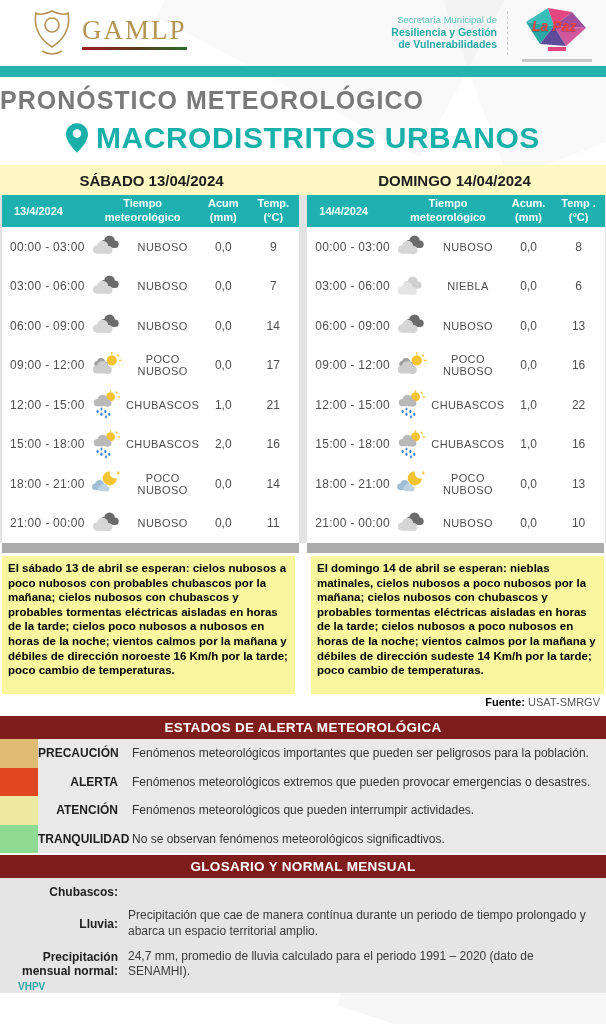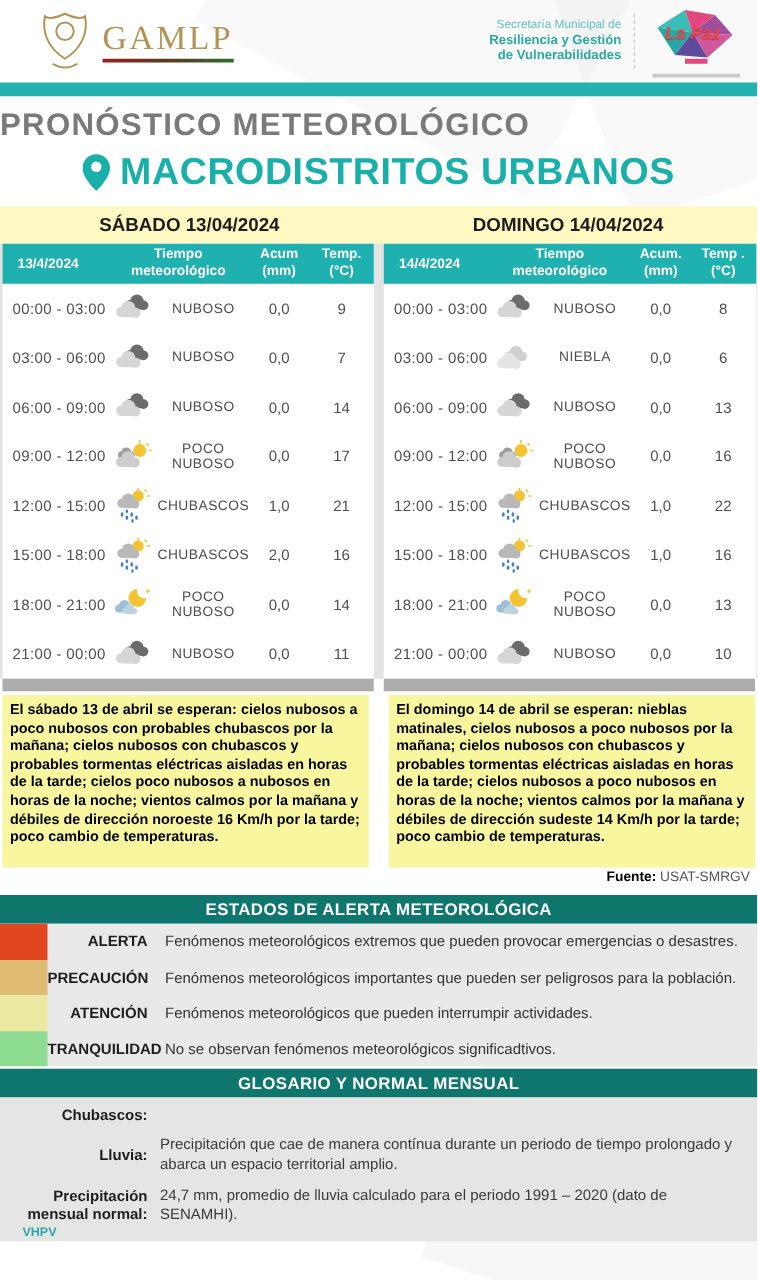--- a/index.html
+++ b/index.html
@@ -53,21 +53,21 @@
   .graybar{display:grid;grid-template-columns:1fr 1fr;gap:8px;padding:0 2px;}
   .graybar span{display:block;height:10px;background:#acacac;}
 
   
   .summaries{display:grid;grid-template-columns:1fr 1fr;gap:16px;padding:3px 2px 0;}
   .sum{margin:0;background:#f8f7a0;padding:5px 6px;font-size:11.5px;font-weight:bold;color:#000;line-height:1.27;min-height:128px;}
   .fuente{height:18px;padding:2px 6px 0;text-align:right;font-size:11px;color:#555;}
   .fuente b{color:#000;}
 
   
-  .secbar{height:23px;background:#0f766e;color:#fff;font-weight:bold;font-size:13.5px;display:flex;align-items:center;justify-content:center;letter-spacing:.3px;margin-top:2px;}
+  .secbar{height:23px;background:#7f1d1d;color:#fff;font-weight:bold;font-size:13.5px;display:flex;align-items:center;justify-content:center;letter-spacing:.3px;margin-top:2px;}
 
   
   .alerts{background:#e9e9e9;}
   .arow{display:grid;grid-template-columns:38px 86px 1fr;align-items:center;height:28.5px;}
   .swatch{height:100%;}
   .alabel{text-align:right;font-weight:bold;font-size:12px;color:#1d1d1d;padding-right:6px;white-space:nowrap;}
   .adesc{font-size:12px;color:#333;padding-left:8px;}
 
   
   .gloss{position:relative;background:#e5e5e5;padding:7px 8px 2px 0;min-height:115px;box-sizing:border-box;}
@@ -406,28 +406,28 @@
 
   <div class="fuente z">
     <b>Fuente:</b>
     <span>USAT-SMRGV</span>
   </div>
 
   <div class="secbar z">ESTADOS DE ALERTA METEOROLÓGICA</div>
 
   <div class="alerts z">
     <div class="arow">
+      <span class="swatch" style="background: rgb(224, 187, 116);"></span>
+      <span class="alabel">PRECAUCIÓN</span>
+      <span class="adesc">Fenómenos meteorológicos importantes que pueden ser peligrosos para la población.</span>
+    </div>
+    <div class="arow">
       <span class="swatch" style="background: rgb(224, 70, 31);"></span>
       <span class="alabel">ALERTA</span>
       <span class="adesc">Fenómenos meteorológicos extremos que pueden provocar emergencias o desastres.</span>
-    </div>
-    <div class="arow">
-      <span class="swatch" style="background: rgb(224, 187, 116);"></span>
-      <span class="alabel">PRECAUCIÓN</span>
-      <span class="adesc">Fenómenos meteorológicos importantes que pueden ser peligrosos para la población.</span>
     </div>
     <div class="arow">
       <span class="swatch" style="background: rgb(236, 233, 162);"></span>
       <span class="alabel">ATENCIÓN</span>
       <span class="adesc">Fenómenos meteorológicos que pueden interrumpir actividades.</span>
     </div>
     <div class="arow">
       <span class="swatch" style="background: rgb(142, 220, 146);"></span>
       <span class="alabel">TRANQUILIDAD</span>
       <span class="adesc">No se observan fenómenos meteorológicos significadtivos.</span>

